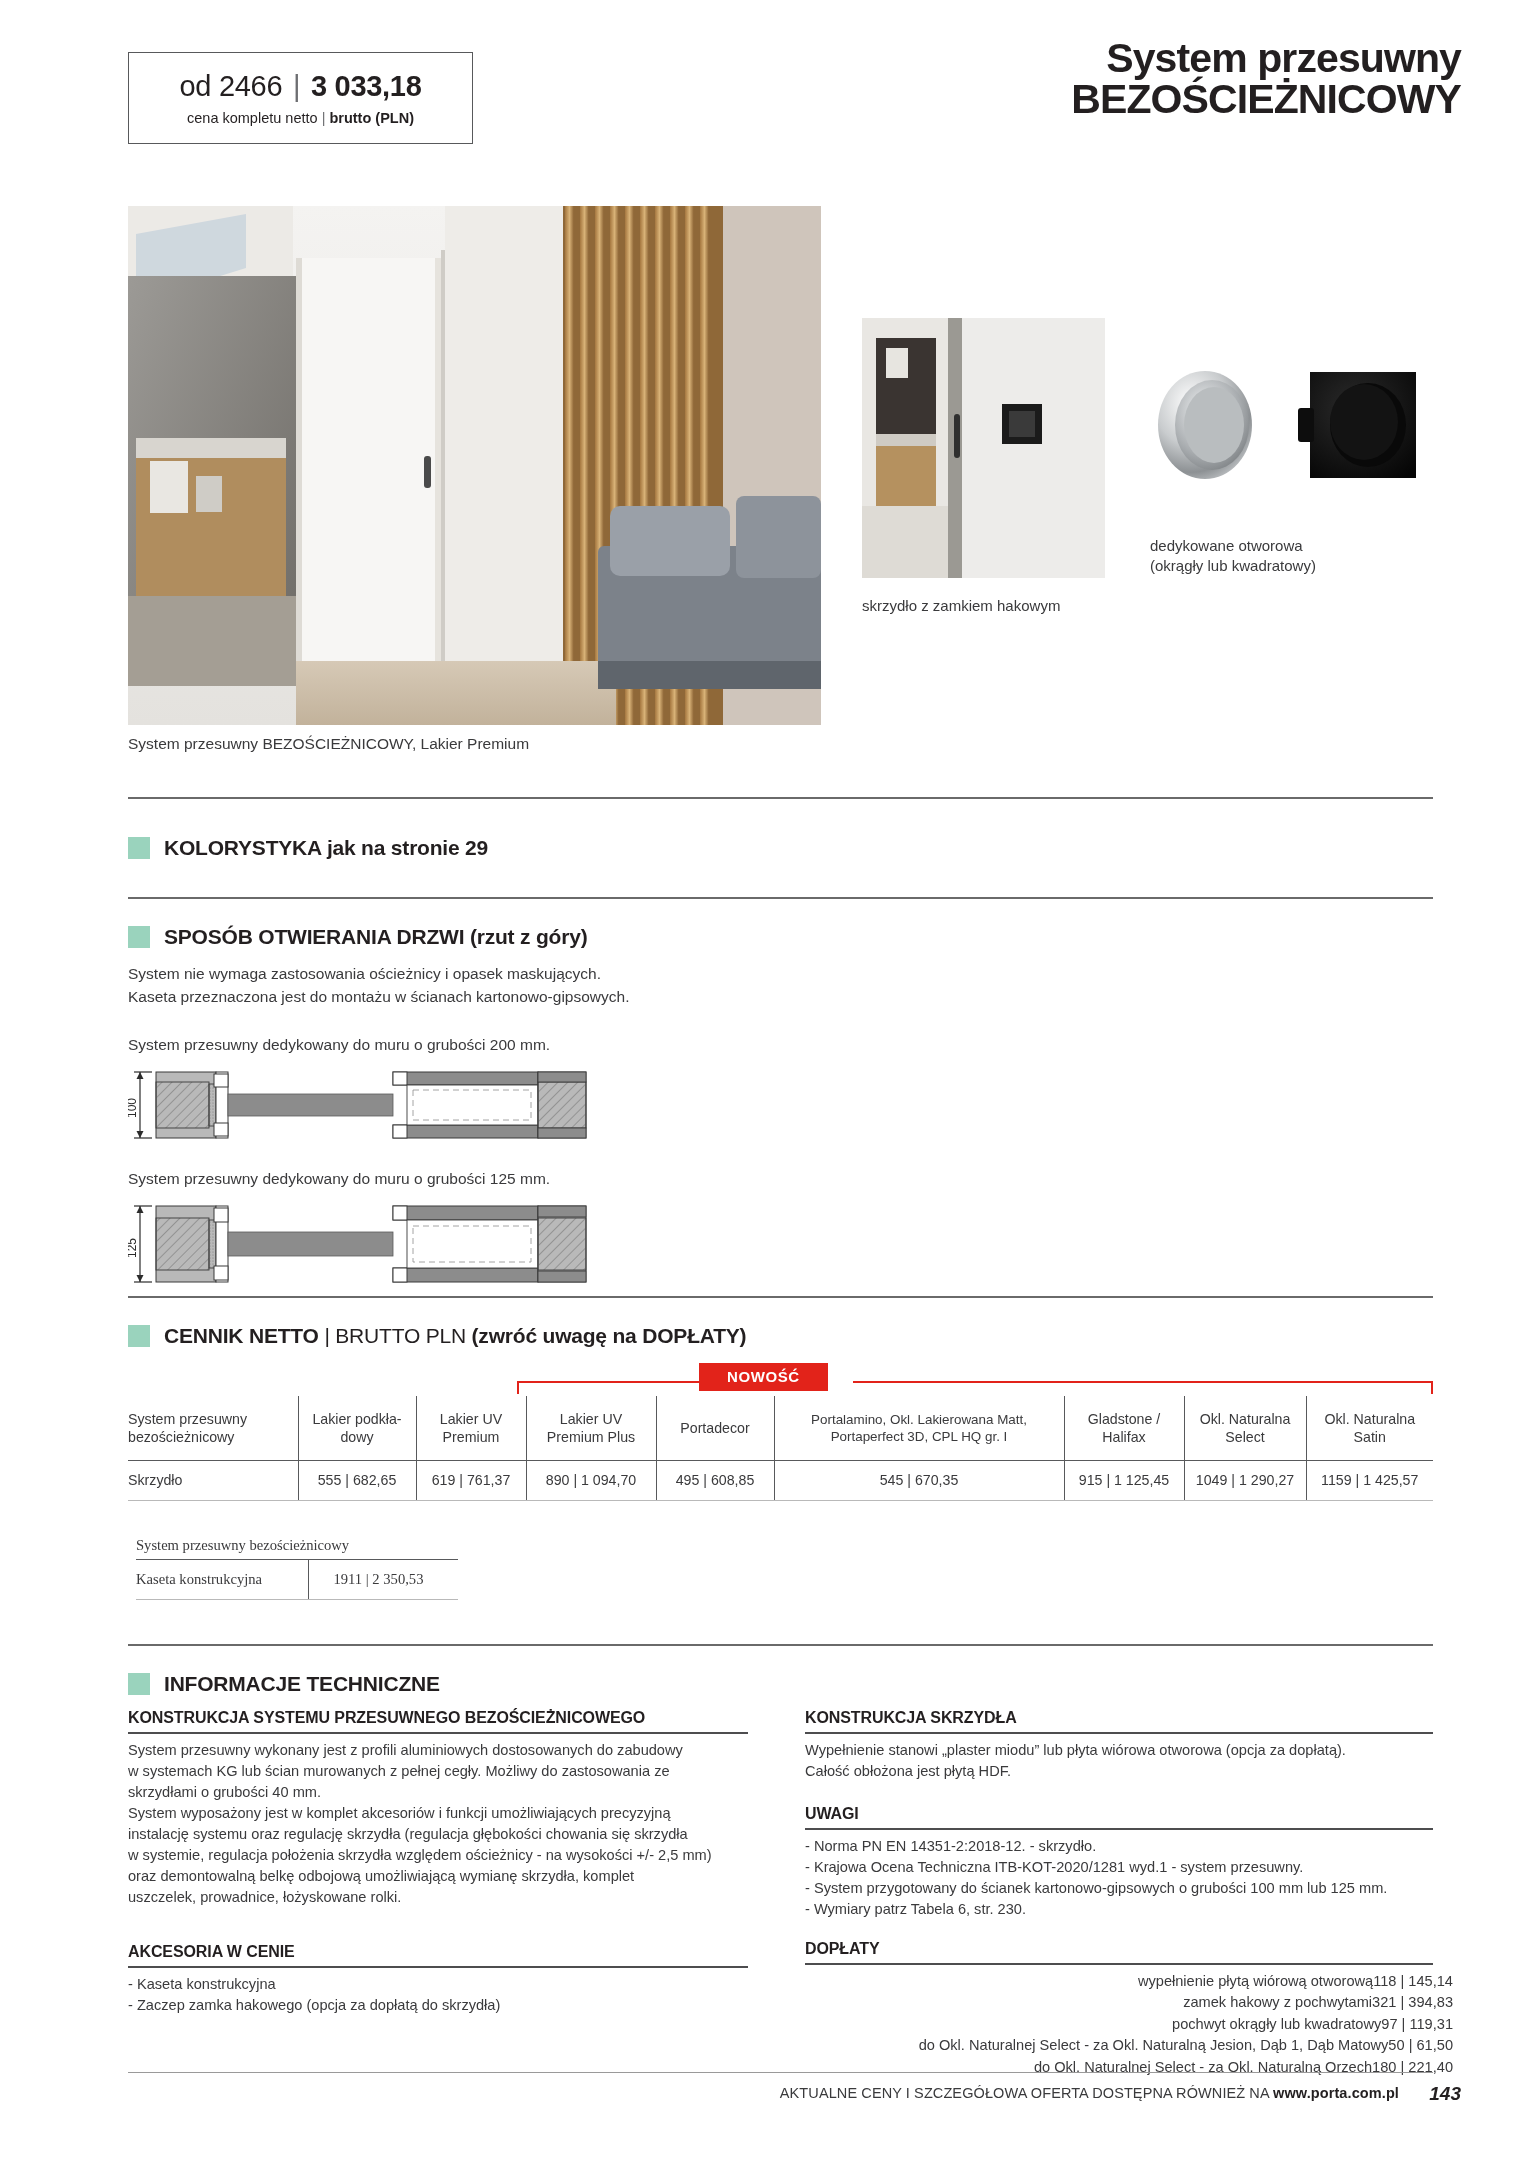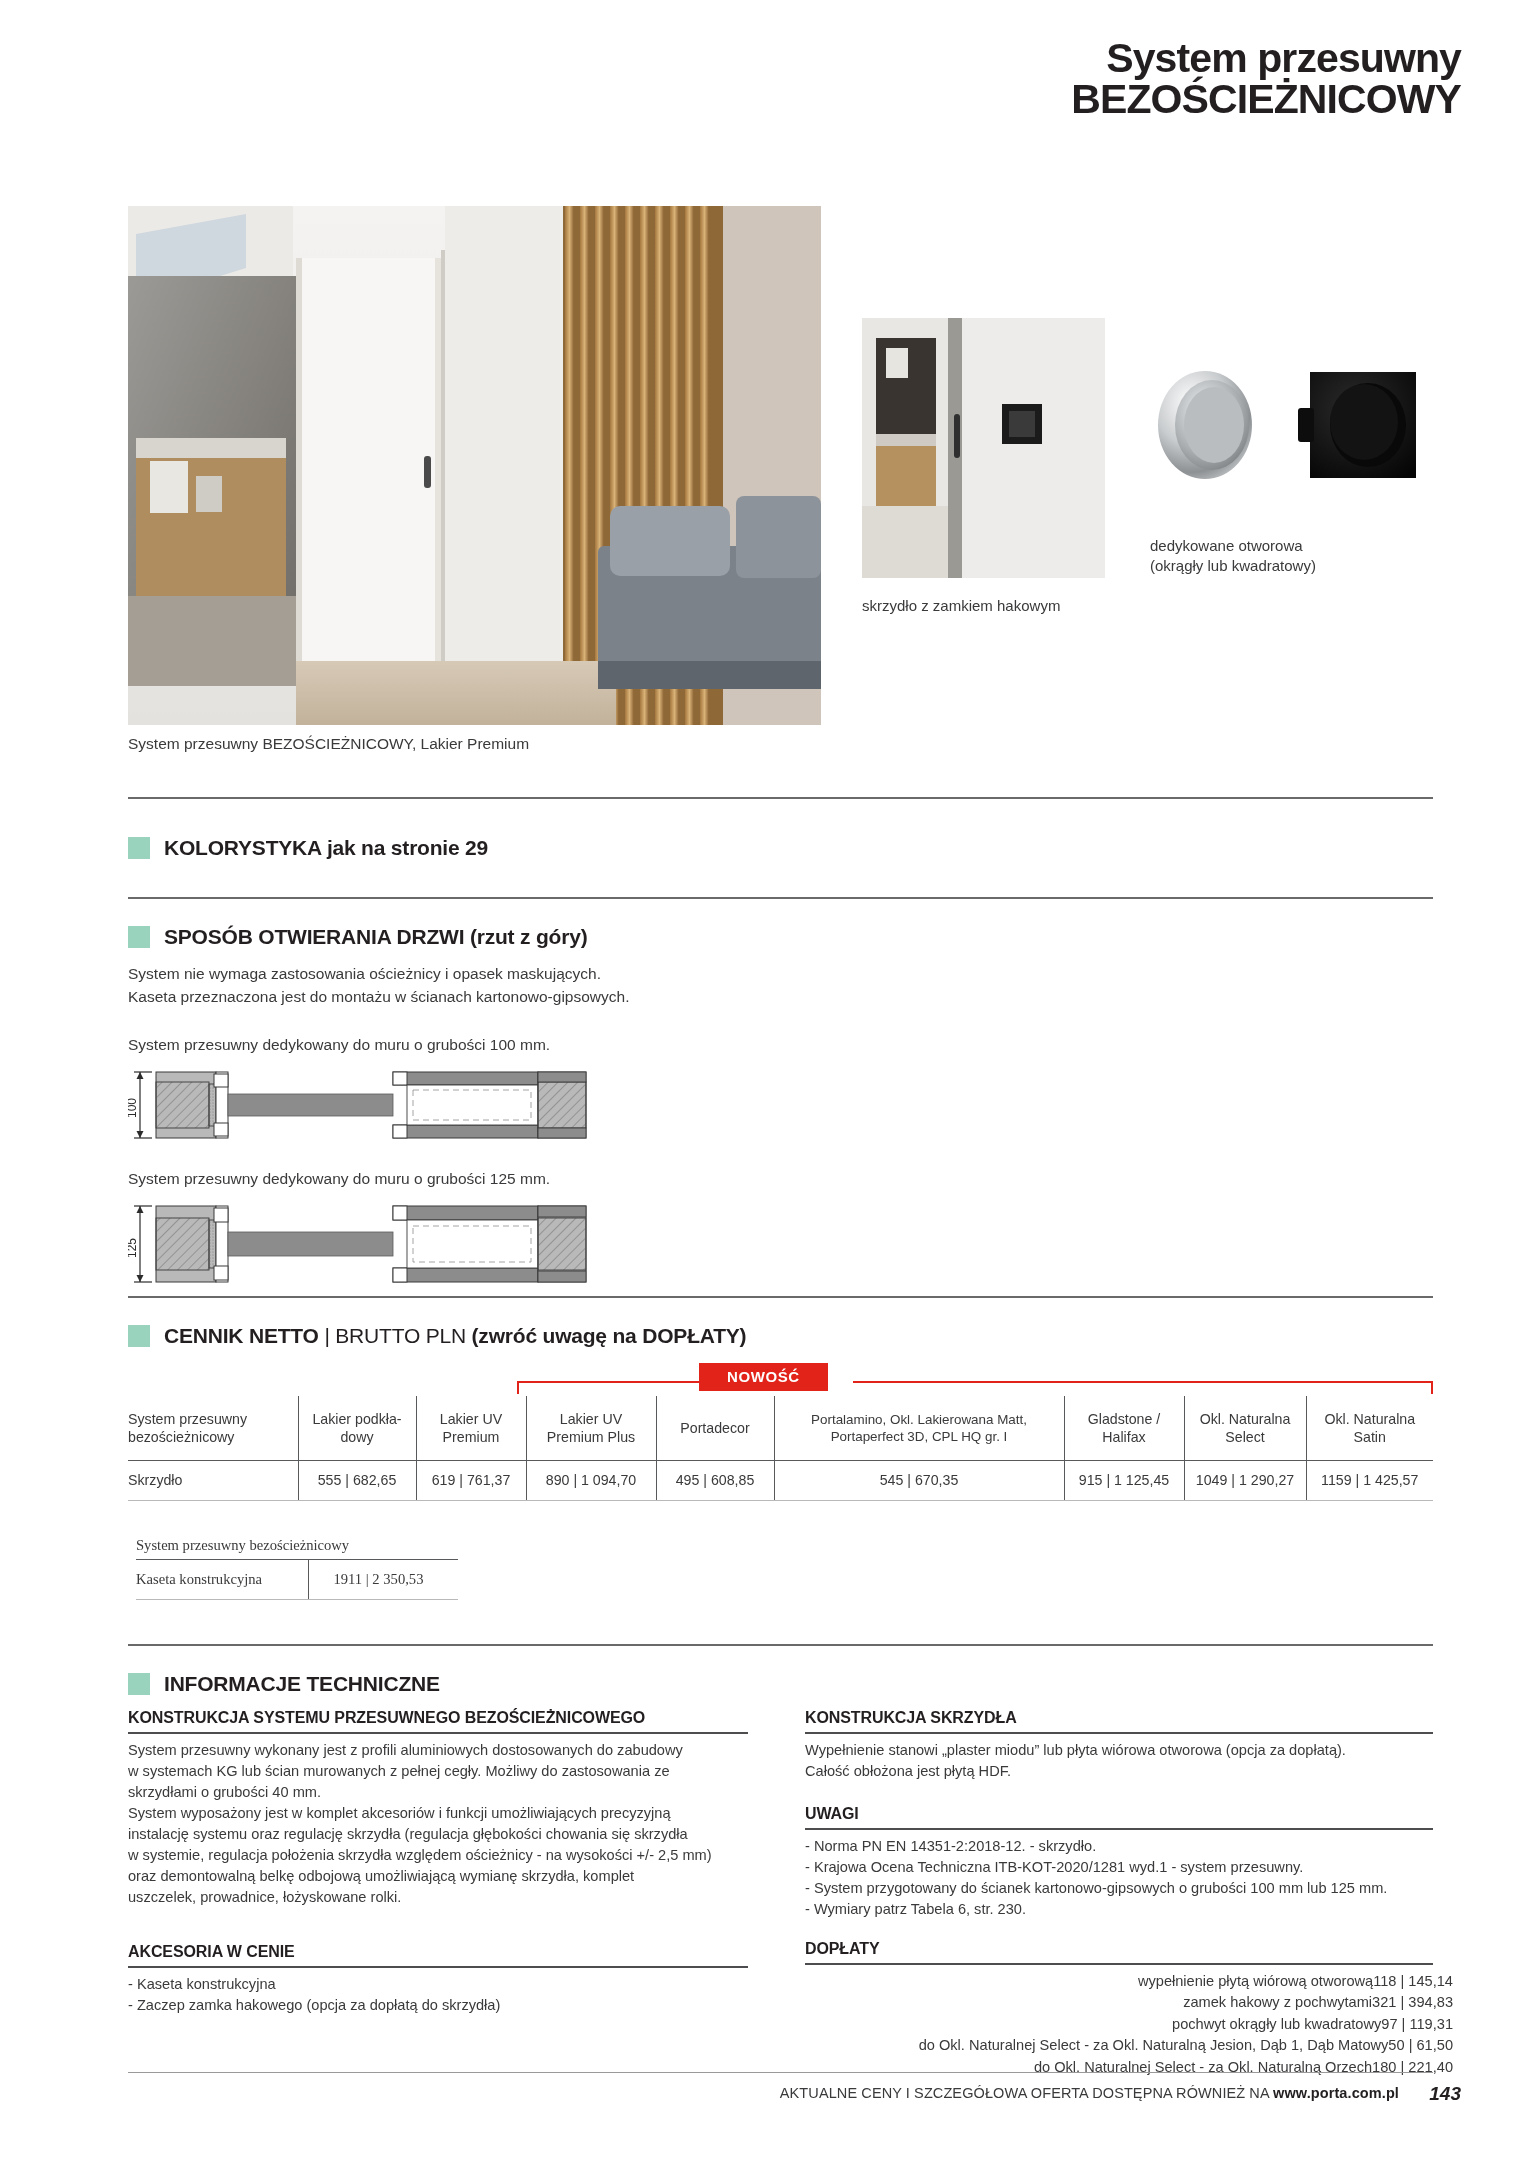--- a/index.html
+++ b/index.html
@@ -159,20 +159,33 @@
   .footer-rule { position: absolute; left: 128px; top: 2072px; width: 1305px; height: 1px; background: #9a9a9a; }
   .footer { position: absolute; right: 128px; top: 2085px; font-size: 14.5px; color: #3a3a3c; letter-spacing: 0.1px; }
   .footer .site { font-weight: 700; color: #231f20; }
   .pageno { position: absolute; right: 66px; top: 2083px; font-size: 19px; font-weight: 700; color: #231f20; font-style: italic; }
 </style>
 </head>
 <body>
 
 <div class="page">
 
+  <div class="price-box">
+    <div class="price-main">
+      <span class="net">od</span>
+      <span class="net">2466</span>
+      <span class="sep">|</span>
+      <span class="gross">3 033,18</span>
+    </div>
+    <div class="price-sub">
+      <span>cena kompletu netto</span>
+      <span class="sep">|</span>
+      <span class="b">brutto (PLN)</span>
+    </div>
+  </div>
 
   <div class="title-block">
     <div class="title-l1">System przesuwny</div>
     <div class="title-l2">BEZOŚCIEŻNICOWY</div>
   </div>
 
   <div class="hero">
     <svg width="693" height="519" viewBox="0 0 693 519">
       <defs>
         <linearGradient id="wall" x1="0" y1="0" x2="0" y2="1">
@@ -311,21 +324,21 @@
       <span class="semi">SPOSÓB OTWIERANIA DRZWI</span>
       <span class="semi">(rzut z góry)</span>
     </span>
   </div>
 
   <div class="para" style="left:128px; top:963px; width:700px;">
     <div>System nie wymaga zastosowania ościeżnicy i opasek maskujących.</div>
     <div>Kaseta przeznaczona jest do montażu w ścianach kartonowo-gipsowych.</div>
   </div>
 
-  <div class="diagram-label" style="left:128px; top:1036px;">System przesuwny dedykowany do muru o grubości 100 mm.</div>
+  <div class="diagram-label" style="left:128px; top:1036px;">System przesuwny dedykowany do muru o grubości 200 mm.</div>
   <div class="diagram" style="left:128px; top:1066px;">
     <svg width="560" height="78" viewBox="0 0 560 78">
       <defs>
         <pattern id="hatch1" patternUnits="userSpaceOnUse" width="7" height="7" patternTransform="rotate(45)">
           <line x1="0" y1="0" x2="0" y2="7" stroke="#6e6e6e" stroke-width="1"></line>
         </pattern>
         <pattern id="dots1" patternUnits="userSpaceOnUse" width="3" height="3">
           <circle cx="1" cy="1" r="0.6" fill="#7a7a7a"></circle>
         </pattern>
       </defs>

